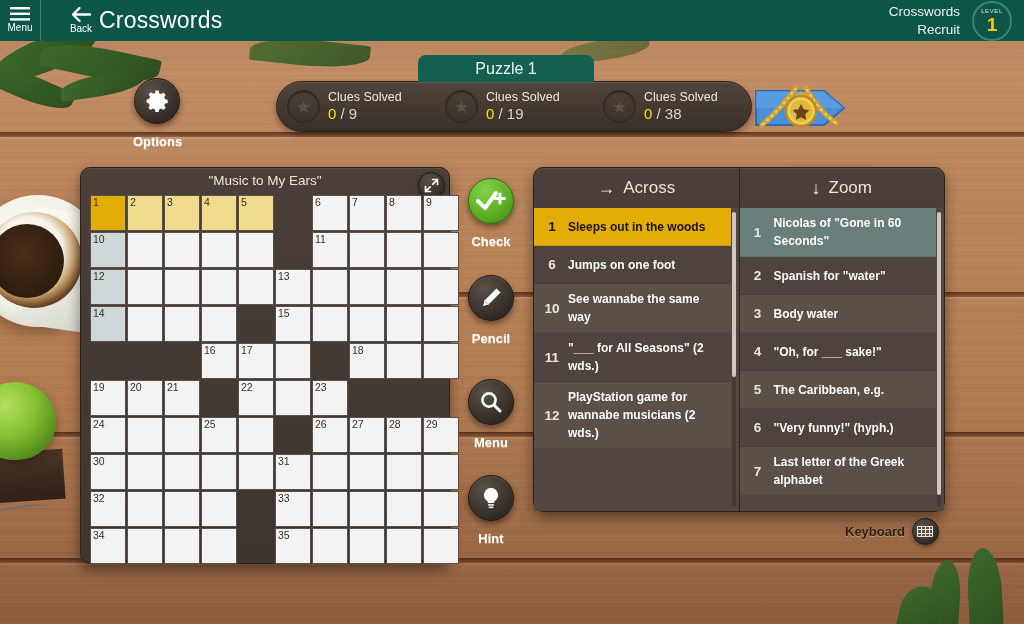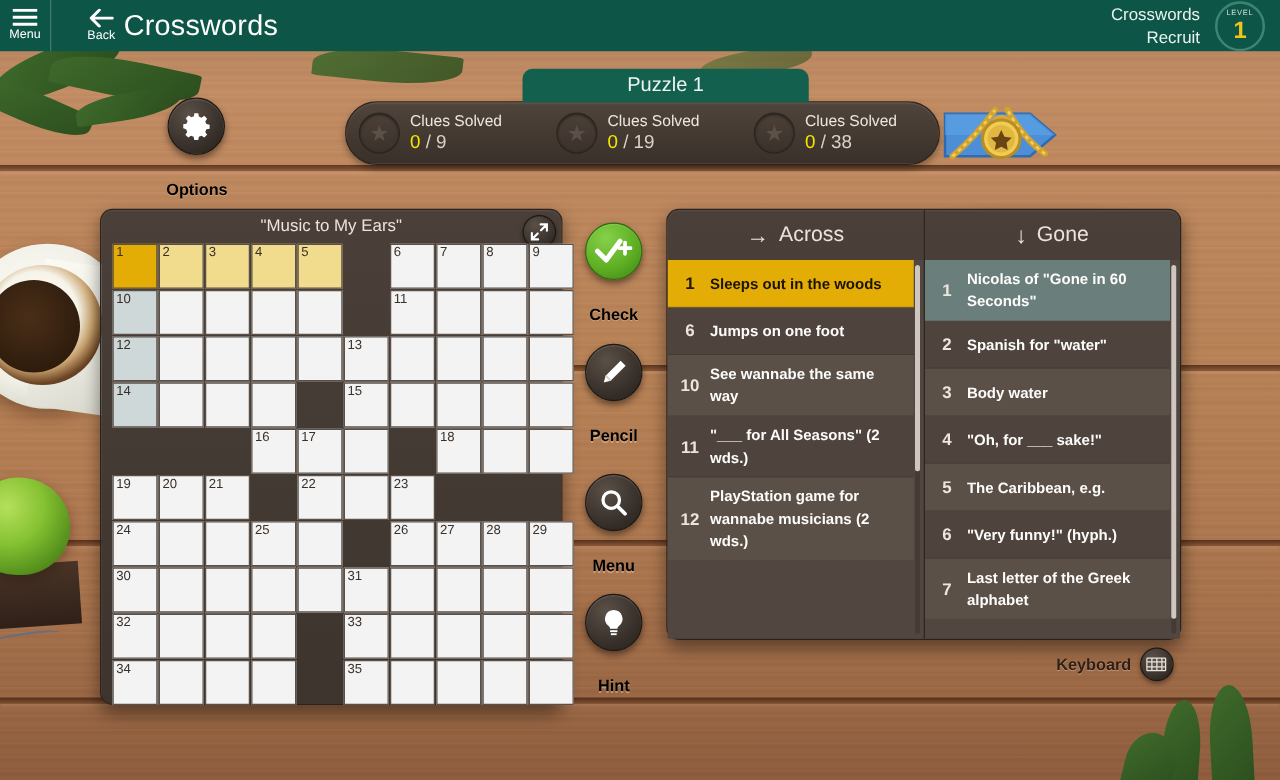--- a/index.html
+++ b/index.html
@@ -59,21 +59,21 @@
   .level-badge {
     width: 40px; height: 40px; margin-left: 12px; border-radius: 50%;
     border: 2px solid #3c8474; display: flex; flex-direction: column;
     align-items: center; justify-content: center; cursor: pointer;
   }
   .level-word { font-size: 6px; color: #cfe3dd; letter-spacing: .6px; line-height: 7px; }
   .level-num { font-size: 19px; color: #f0c419; font-weight: bold; line-height: 19px; }
 
   
   .puzzle-tab {
-    position: absolute; left: 418px; top: 55px; width: 229px; height: 27px;
+    position: absolute; left: 418px; top: 55px; width: 176px; height: 27px;
     background: #14604f; border-radius: 8px 8px 0 0; z-index: 12;
     display: flex; align-items: center; justify-content: center;
     color: #eef6f4; font-size: 16px;
   }
   .scorebar {
     position: absolute; left: 276px; top: 81px; width: 476px; height: 51px;
     background: linear-gradient(180deg, #50453c 0%, #433931 55%, #39302a 100%);
     border: 1px solid #2c241f; border-radius: 26px; z-index: 11;
     display: flex; align-items: center;
     box-shadow: inset 0 1px 1px rgba(255,255,255,0.10), 0 3px 6px rgba(0,0,0,0.35);
@@ -106,21 +106,21 @@
     border: 1px solid #1d1815;
     display: flex; align-items: center; justify-content: center;
     box-shadow: 0 3px 6px rgba(0,0,0,0.45), inset 0 1px 1px rgba(255,255,255,0.14);
   }
   .rb-circle.green {
     background: radial-gradient(circle at 36% 26%, #86d14a 0%, #5fb024 55%, #3d8413 100%);
     border-color: #2f6a0e;
   }
   .rb-circle svg { display: block; }
   .rb-label {
-    margin-top: 20px; font-size: 13px; color: #000000; font-weight: bold;
+    margin-top: 10px; font-size: 13px; color: #ffffff; font-weight: bold;
     text-shadow: 0 1px 0 rgba(255,235,210,0.35);
   }
 
   
   .grid-panel {
     position: absolute; left: 80px; top: 167px; width: 370px; height: 397px;
     background: linear-gradient(180deg, #4a4039 0%, #3d342e 100%);
     border: 1px solid #2a221d; border-radius: 10px; z-index: 20;
     box-shadow: 0 6px 14px rgba(0,0,0,0.45), inset 0 1px 1px rgba(255,255,255,0.08);
   }
@@ -622,21 +622,21 @@
   </div>
 
   <div class="clues-panel">
     <div class="clue-headers">
       <div class="clue-head">
         <span class="arrow">→</span>
         <span>Across</span>
       </div>
       <div class="clue-head">
         <span class="arrow">↓</span>
-        <span>Gone</span>
+        <span>Zoom</span>
       </div>
     </div>
     <div class="clue-cols">
       <div class="clue-col">
         <div class="clue-list" id="across-list">
             <div class="clue-row odd sel-across">
               <span class="clue-no">1</span>
               <span class="clue-txt">Sleeps out in the woods</span>
             </div>
             <div class="clue-row even">

